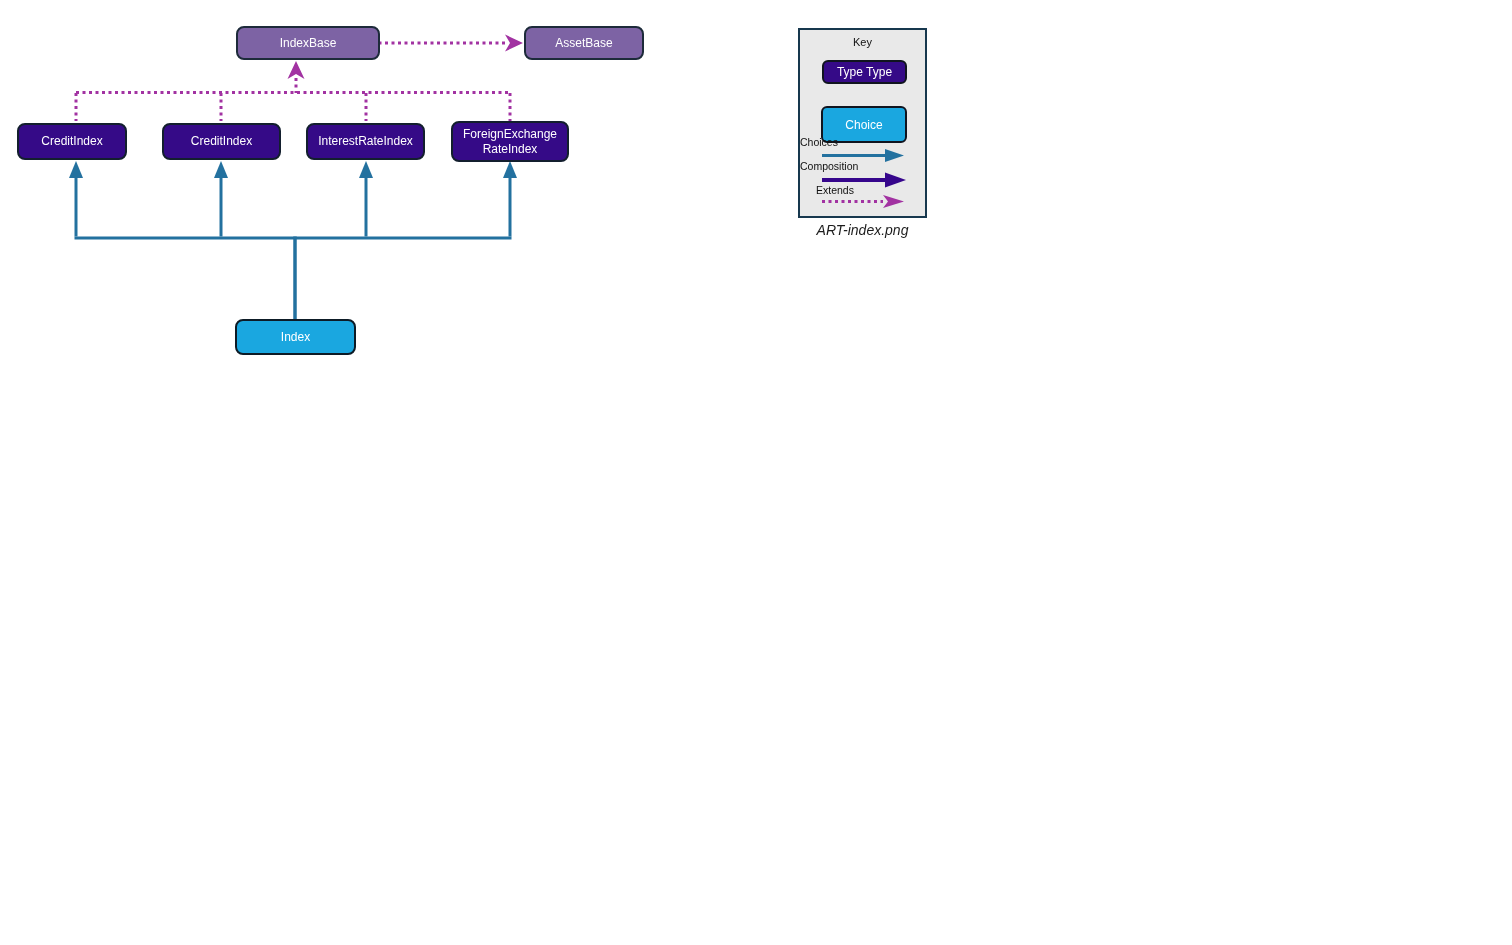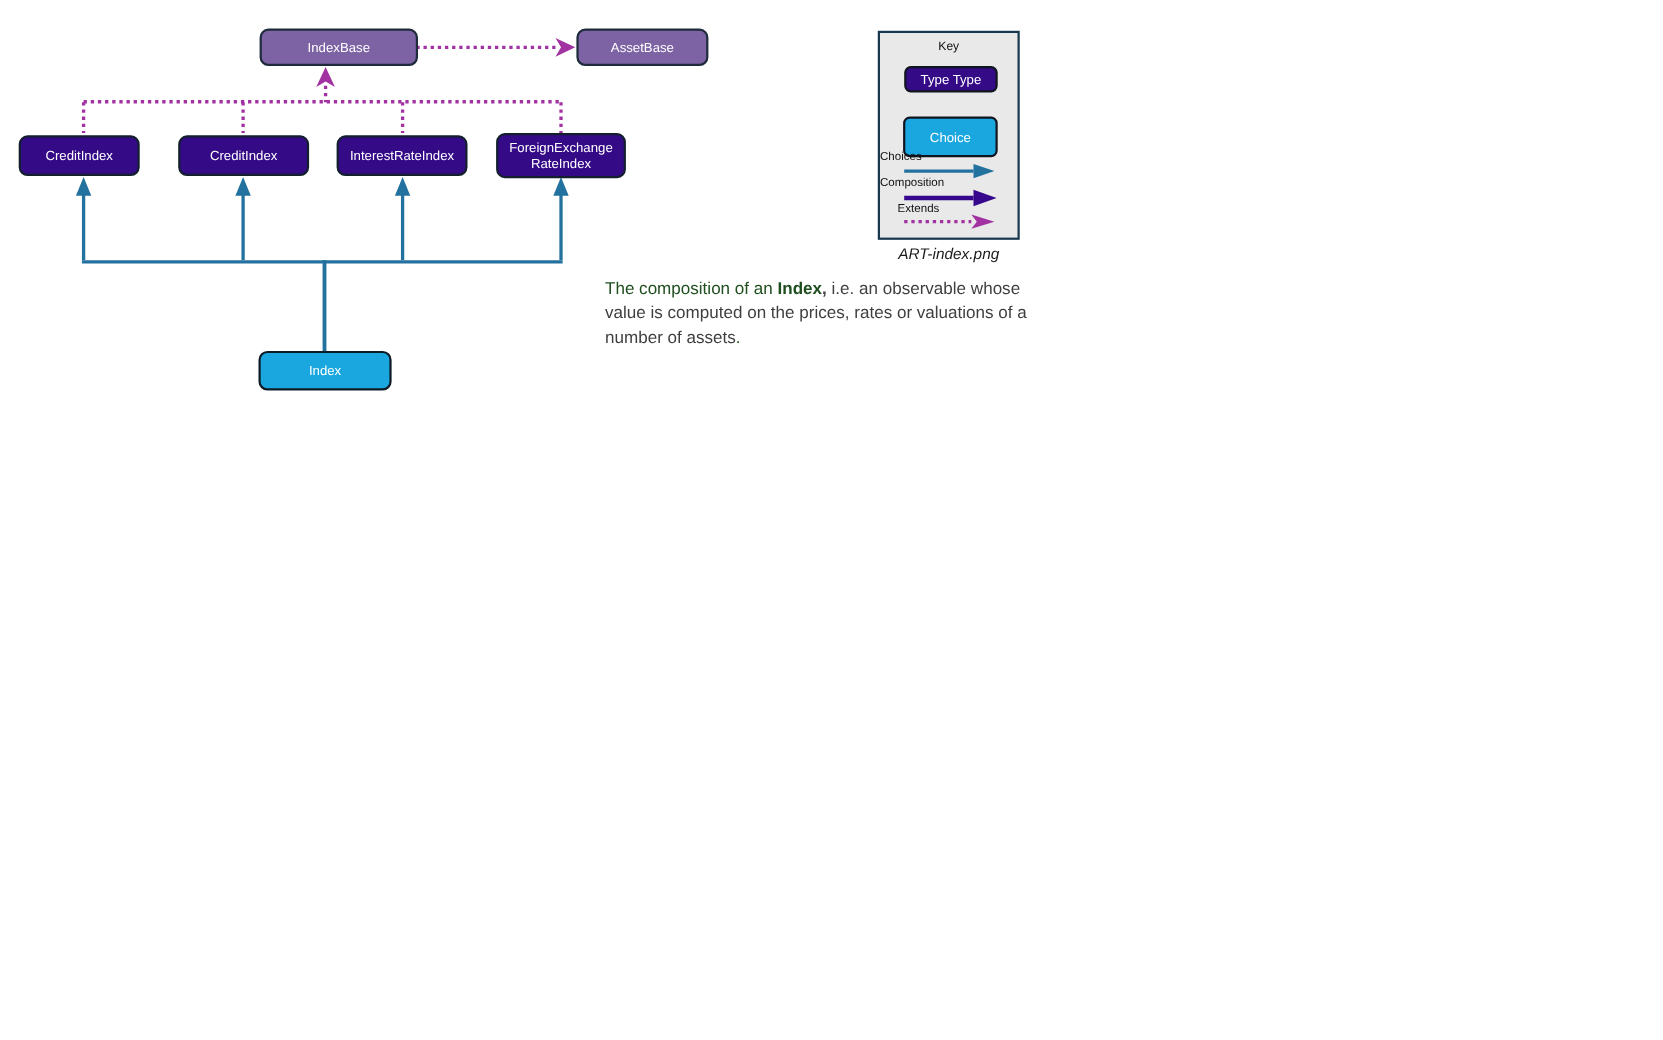--- a/index.html
+++ b/index.html
@@ -105,17 +105,14 @@
 
     <div class="k-label" style="top:154px;padding-left:16px;">Extends</div>
     <svg class="k-arrow" style="top:163px;" width="87" height="16">
       <line x1="1" y1="8.5" x2="62" y2="8.5" style="stroke:var(--extends-arrow);stroke-width:3;stroke-dasharray:3 3.5;"></line>
       <polygon points="62,2 83,8.5 62,15 67,8.5" style="fill:var(--extends-arrow);"></polygon>
     </svg>
   </div>
 
   <div id="art-caption">ART-index.png</div>
 
-  <p id="description">
-    <span class="green">The composition of an </span><b class="green">Index</b><b>,</b><span> i.e. an observable whose value is computed on the prices, rates or valuations of a number of assets</span><span class="green">.</span>
-  </p>
 
 </div>
 
 </body></html>

